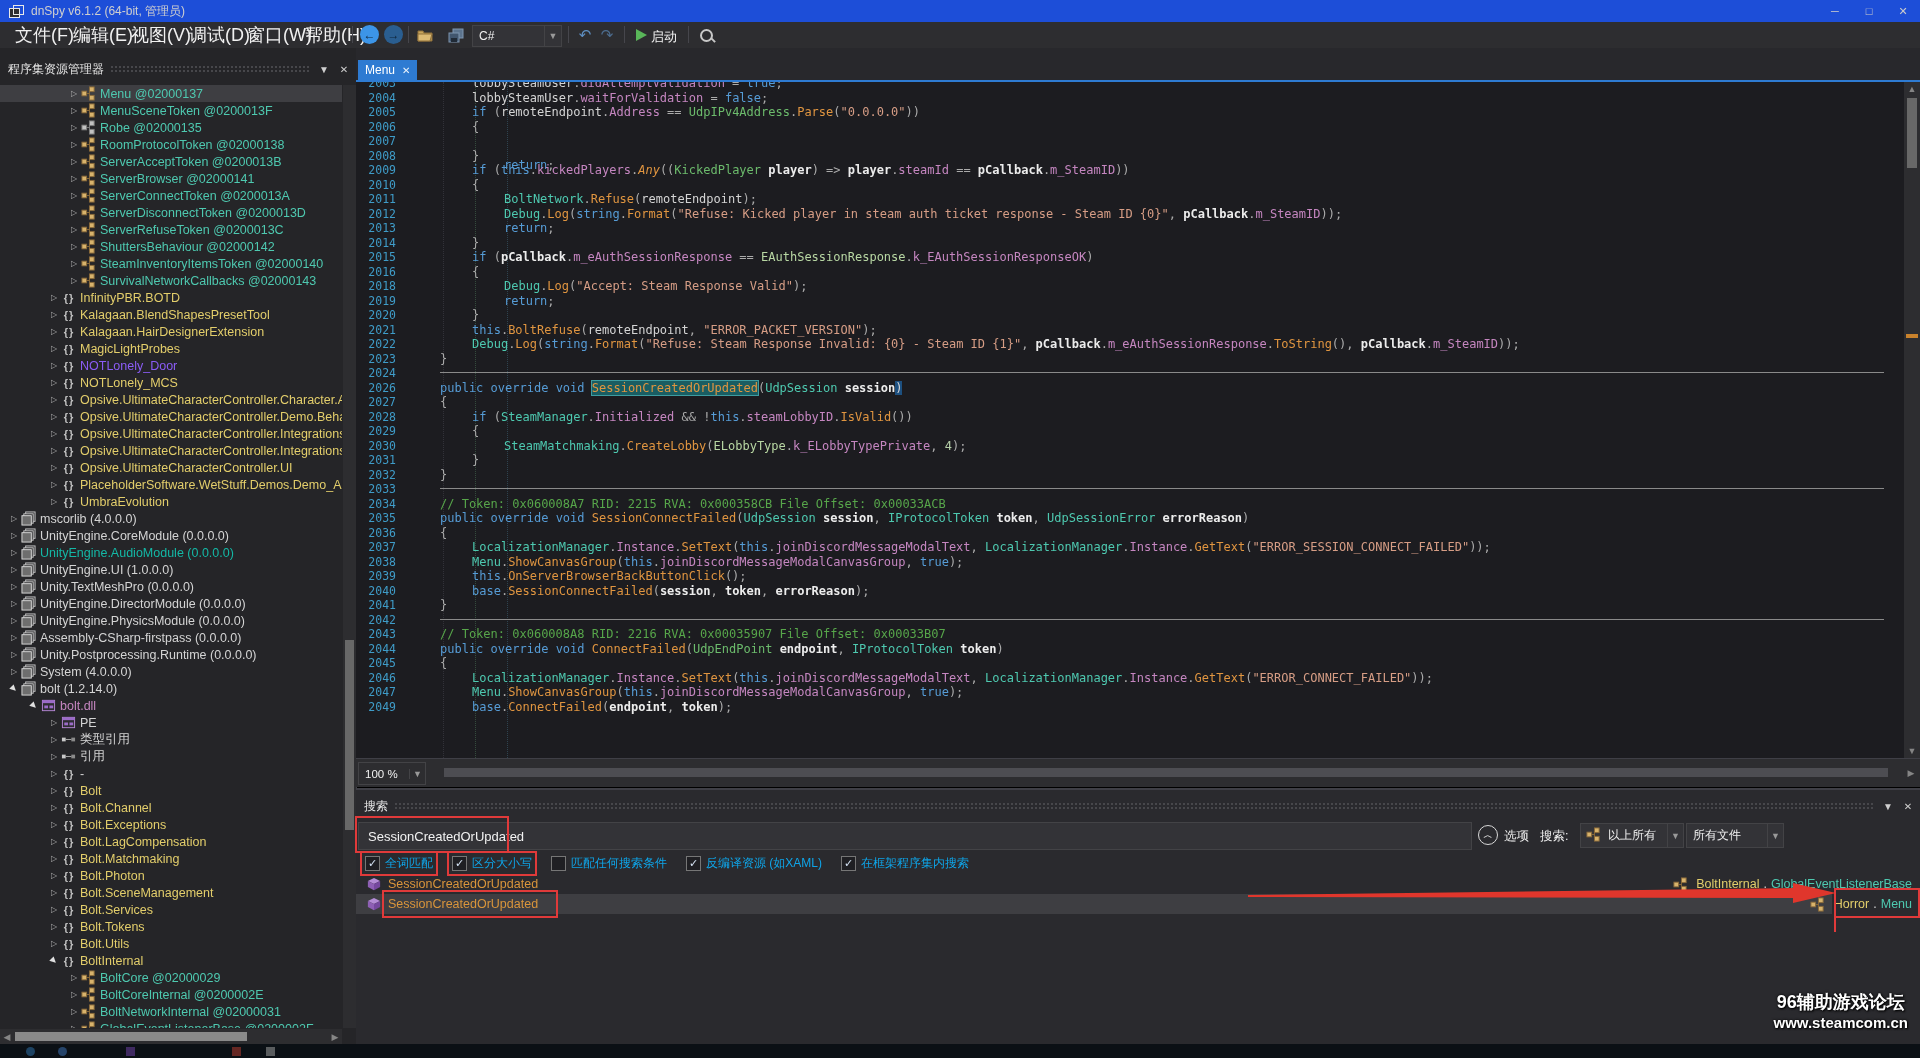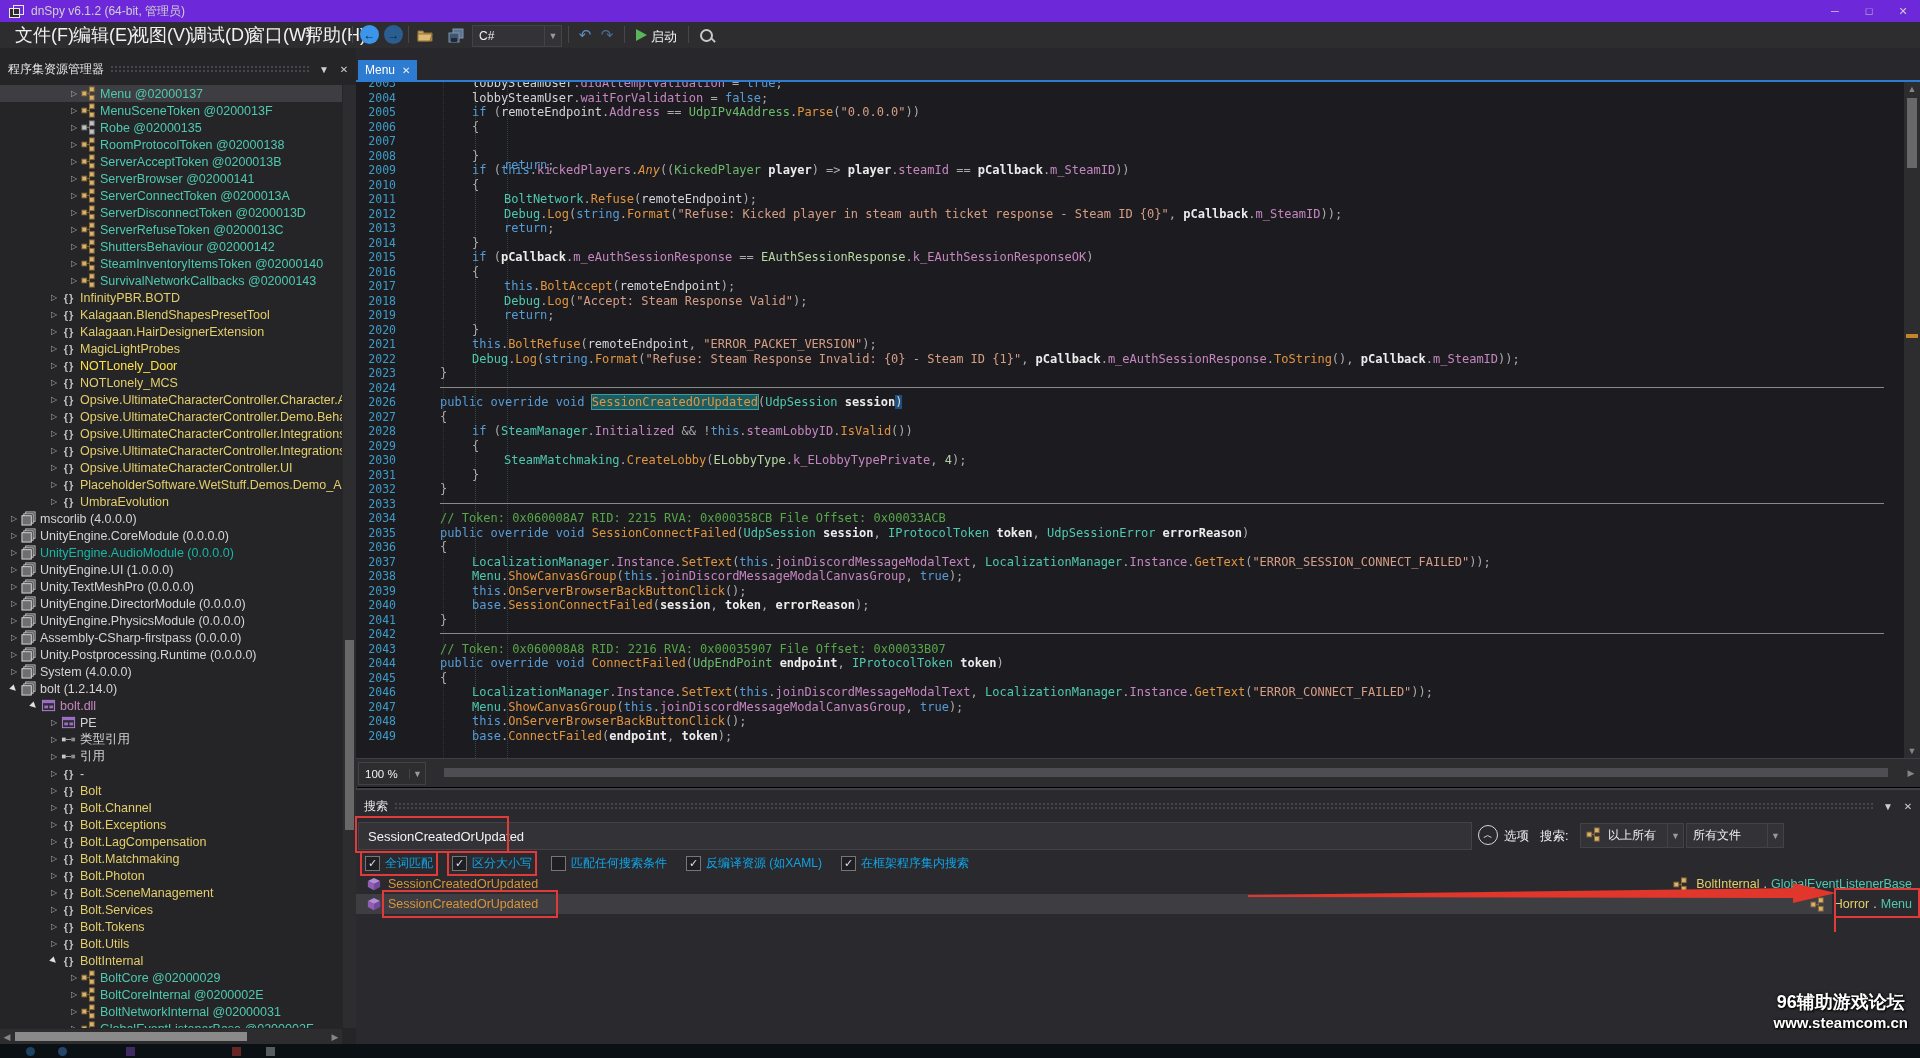--- a/index.html
+++ b/index.html
@@ -2,21 +2,21 @@
 <html><head>
 <meta charset="utf-8">
 <style>
   html,body{margin:0;padding:0;background:#000;}
   body{width:1920px;height:1058px;position:relative;overflow:hidden;
        font-family:"Liberation Sans",sans-serif;color:#D4D4D4;font-size:12px;
        -webkit-font-smoothing:antialiased;}
   .abs{position:absolute;}
 
   
-  #titlebar{left:0;top:0;width:1920px;height:22px;background:#6d28d9;display:flex;align-items:center;}
+  #titlebar{left:0;top:0;width:1920px;height:22px;background:#1d4ed8;display:flex;align-items:center;}
   #titlebar .appicon{width:14px;height:12px;margin:0 8px 0 9px;position:relative;}
   #titlebar .appicon i{position:absolute;border:1px solid #E8E8E8;background:transparent;}
   #titlebar .appicon i.b{left:0;top:3px;width:9px;height:8px;background:#2D2D30;}
   #titlebar .appicon i.a{left:4px;top:0;width:9px;height:8px;}
   #titlebar .title{color:#CFCFCF;font-size:12px;}
   .winbtns{position:absolute;right:0;top:0;height:22px;display:flex;}
   .winbtn{width:34px;height:22px;display:flex;align-items:center;justify-content:center;color:#CCC;font-size:11px;}
 
   
   #menubar{left:0;top:22px;width:1920px;height:26px;background:#2D2D30;border-bottom:1px solid #222226;}
@@ -349,21 +349,21 @@
         <span class="tico">
           <span class="nsico">{&nbsp;}</span>
         </span>
         <span style="color: rgb(227, 206, 107);">MagicLightProbes</span>
       </div>
       <div class="trow" style="padding-left: 48px;">
         <span class="exp">▷</span>
         <span class="tico">
           <span class="nsico">{&nbsp;}</span>
         </span>
-        <span style="color: #fde047;">NOTLonely_Door</span>
+        <span style="color: #8b5cf6;">NOTLonely_Door</span>
       </div>
       <div class="trow" style="padding-left: 48px;">
         <span class="exp">▷</span>
         <span class="tico">
           <span class="nsico">{&nbsp;}</span>
         </span>
         <span style="color: rgb(227, 206, 107);">NOTLonely_MCS</span>
       </div>
       <div class="trow" style="padding-left: 48px;">
         <span class="exp">▷</span>
@@ -744,21 +744,20 @@
       <div class="crow"><span class="ln">2007</span><span class="ct" style="margin-left: 108px; margin-top: 24px;"><span class="tk-k">return</span><span class="tk-o">;</span></span></div>
       <div class="crow"><span class="ln">2008</span><span class="ct" style="margin-left: 76px;"><span class="tk-o">}</span></span></div>
       <div class="crow"><span class="ln">2009</span><span class="ct" style="margin-left: 76px;"><span class="tk-k">if</span><span class="tk-o"> (</span><span class="tk-k">this</span><span class="tk-o">.</span><span class="tk-f">kickedPlayers</span><span class="tk-o">.</span><span class="tk-mi">Any</span><span class="tk-o">((</span><span class="tk-s">KickedPlayer</span><span class="tk-o"> </span><span class="tk-p">player</span><span class="tk-o">) =&gt; </span><span class="tk-p">player</span><span class="tk-o">.</span><span class="tk-f">steamId</span><span class="tk-o"> == </span><span class="tk-p">pCallback</span><span class="tk-o">.</span><span class="tk-f">m_SteamID</span><span class="tk-o">))</span></span></div>
       <div class="crow"><span class="ln">2010</span><span class="ct" style="margin-left: 76px;"><span class="tk-o">{</span></span></div>
       <div class="crow"><span class="ln">2011</span><span class="ct" style="margin-left: 108px;"><span class="tk-t">BoltNetwork</span><span class="tk-o">.</span><span class="tk-m">Refuse</span><span class="tk-o">(</span><span class="tk-l">remoteEndpoint</span><span class="tk-o">);</span></span></div>
       <div class="crow"><span class="ln">2012</span><span class="ct" style="margin-left: 108px;"><span class="tk-t">Debug</span><span class="tk-o">.</span><span class="tk-m">Log</span><span class="tk-o">(</span><span class="tk-k">string</span><span class="tk-o">.</span><span class="tk-m">Format</span><span class="tk-o">(</span><span class="tk-str">"Refuse: Kicked player in steam auth ticket response - Steam ID {0}"</span><span class="tk-o">, </span><span class="tk-p">pCallback</span><span class="tk-o">.</span><span class="tk-f">m_SteamID</span><span class="tk-o">));</span></span></div>
       <div class="crow"><span class="ln">2013</span><span class="ct" style="margin-left: 108px;"><span class="tk-k">return</span><span class="tk-o">;</span></span></div>
       <div class="crow"><span class="ln">2014</span><span class="ct" style="margin-left: 76px;"><span class="tk-o">}</span></span></div>
       <div class="crow"><span class="ln">2015</span><span class="ct" style="margin-left: 76px;"><span class="tk-k">if</span><span class="tk-o"> (</span><span class="tk-p">pCallback</span><span class="tk-o">.</span><span class="tk-f">m_eAuthSessionResponse</span><span class="tk-o"> == </span><span class="tk-e">EAuthSessionResponse</span><span class="tk-o">.</span><span class="tk-f">k_EAuthSessionResponseOK</span><span class="tk-o">)</span></span></div>
       <div class="crow"><span class="ln">2016</span><span class="ct" style="margin-left: 76px;"><span class="tk-o">{</span></span></div>
-      <div class="crow"><span class="ln">2017</span><span class="ct" style="margin-left: 108px;"><span class="tk-k">this</span><span class="tk-o">.</span><span class="tk-m">BoltAccept</span><span class="tk-o">(</span><span class="tk-l">remoteEndpoint</span><span class="tk-o">);</span></span></div>
       <div class="crow"><span class="ln">2018</span><span class="ct" style="margin-left: 108px;"><span class="tk-t">Debug</span><span class="tk-o">.</span><span class="tk-m">Log</span><span class="tk-o">(</span><span class="tk-str">"Accept: Steam Response Valid"</span><span class="tk-o">);</span></span></div>
       <div class="crow"><span class="ln">2019</span><span class="ct" style="margin-left: 108px;"><span class="tk-k">return</span><span class="tk-o">;</span></span></div>
       <div class="crow"><span class="ln">2020</span><span class="ct" style="margin-left: 76px;"><span class="tk-o">}</span></span></div>
       <div class="crow"><span class="ln">2021</span><span class="ct" style="margin-left: 76px;"><span class="tk-k">this</span><span class="tk-o">.</span><span class="tk-m">BoltRefuse</span><span class="tk-o">(</span><span class="tk-l">remoteEndpoint</span><span class="tk-o">, </span><span class="tk-str">"ERROR_PACKET_VERSION"</span><span class="tk-o">);</span></span></div>
       <div class="crow"><span class="ln">2022</span><span class="ct" style="margin-left: 76px;"><span class="tk-t">Debug</span><span class="tk-o">.</span><span class="tk-m">Log</span><span class="tk-o">(</span><span class="tk-k">string</span><span class="tk-o">.</span><span class="tk-m">Format</span><span class="tk-o">(</span><span class="tk-str">"Refuse: Steam Response Invalid: {0} - Steam ID {1}"</span><span class="tk-o">, </span><span class="tk-p">pCallback</span><span class="tk-o">.</span><span class="tk-f">m_eAuthSessionResponse</span><span class="tk-o">.</span><span class="tk-m">ToString</span><span class="tk-o">(), </span><span class="tk-p">pCallback</span><span class="tk-o">.</span><span class="tk-f">m_SteamID</span><span class="tk-o">));</span></span></div>
       <div class="crow"><span class="ln">2023</span><span class="ct" style="margin-left: 44px;"><span class="tk-o">}</span></span></div>
       <div class="crow"><span class="ln">2024</span><div class="csep"></div></div>
       <div class="crow"><span class="ln">2026</span><span class="ct" style="margin-left: 44px;"><span class="tk-k">public</span><span class="tk-o"> </span><span class="tk-k">override</span><span class="tk-o"> </span><span class="tk-k">void</span><span class="tk-o"> </span><span class="tk-hl">SessionCreatedOrUpdated</span><span class="tk-o">(</span><span class="tk-t">UdpSession</span><span class="tk-o"> </span><span class="tk-p">session</span><span class="tk-hp">)</span></span></div>
       <div class="crow"><span class="ln">2027</span><span class="ct" style="margin-left: 44px;"><span class="tk-o">{</span></span></div>
       <div class="crow"><span class="ln">2028</span><span class="ct" style="margin-left: 76px;"><span class="tk-k">if</span><span class="tk-o"> (</span><span class="tk-t">SteamManager</span><span class="tk-o">.</span><span class="tk-f">Initialized</span><span class="tk-o"> &amp;&amp; !</span><span class="tk-k">this</span><span class="tk-o">.</span><span class="tk-f">steamLobbyID</span><span class="tk-o">.</span><span class="tk-m">IsValid</span><span class="tk-o">())</span></span></div>
@@ -774,21 +773,20 @@
       <div class="crow"><span class="ln">2038</span><span class="ct" style="margin-left: 76px;"><span class="tk-t">Menu</span><span class="tk-o">.</span><span class="tk-m">ShowCanvasGroup</span><span class="tk-o">(</span><span class="tk-k">this</span><span class="tk-o">.</span><span class="tk-f">joinDiscordMessageModalCanvasGroup</span><span class="tk-o">, </span><span class="tk-k">true</span><span class="tk-o">);</span></span></div>
       <div class="crow"><span class="ln">2039</span><span class="ct" style="margin-left: 76px;"><span class="tk-k">this</span><span class="tk-o">.</span><span class="tk-m">OnServerBrowserBackButtonClick</span><span class="tk-o">();</span></span></div>
       <div class="crow"><span class="ln">2040</span><span class="ct" style="margin-left: 76px;"><span class="tk-k">base</span><span class="tk-o">.</span><span class="tk-m">SessionConnectFailed</span><span class="tk-o">(</span><span class="tk-p">session</span><span class="tk-o">, </span><span class="tk-p">token</span><span class="tk-o">, </span><span class="tk-p">errorReason</span><span class="tk-o">);</span></span></div>
       <div class="crow"><span class="ln">2041</span><span class="ct" style="margin-left: 44px;"><span class="tk-o">}</span></span></div>
       <div class="crow"><span class="ln">2042</span><div class="csep"></div></div>
       <div class="crow"><span class="ln">2043</span><span class="ct" style="margin-left: 44px;"><span class="tk-c">// Token: 0x060008A8 RID: 2216 RVA: 0x00035907 File Offset: 0x00033B07</span></span></div>
       <div class="crow"><span class="ln">2044</span><span class="ct" style="margin-left: 44px;"><span class="tk-k">public</span><span class="tk-o"> </span><span class="tk-k">override</span><span class="tk-o"> </span><span class="tk-k">void</span><span class="tk-o"> </span><span class="tk-m">ConnectFailed</span><span class="tk-o">(</span><span class="tk-s">UdpEndPoint</span><span class="tk-o"> </span><span class="tk-p">endpoint</span><span class="tk-o">, </span><span class="tk-t">IProtocolToken</span><span class="tk-o"> </span><span class="tk-p">token</span><span class="tk-o">)</span></span></div>
       <div class="crow"><span class="ln">2045</span><span class="ct" style="margin-left: 44px;"><span class="tk-o">{</span></span></div>
       <div class="crow"><span class="ln">2046</span><span class="ct" style="margin-left: 76px;"><span class="tk-t">LocalizationManager</span><span class="tk-o">.</span><span class="tk-f">Instance</span><span class="tk-o">.</span><span class="tk-m">SetText</span><span class="tk-o">(</span><span class="tk-k">this</span><span class="tk-o">.</span><span class="tk-f">joinDiscordMessageModalText</span><span class="tk-o">, </span><span class="tk-t">LocalizationManager</span><span class="tk-o">.</span><span class="tk-f">Instance</span><span class="tk-o">.</span><span class="tk-m">GetText</span><span class="tk-o">(</span><span class="tk-str">"ERROR_CONNECT_FAILED"</span><span class="tk-o">));</span></span></div>
       <div class="crow"><span class="ln">2047</span><span class="ct" style="margin-left: 76px;"><span class="tk-t">Menu</span><span class="tk-o">.</span><span class="tk-m">ShowCanvasGroup</span><span class="tk-o">(</span><span class="tk-k">this</span><span class="tk-o">.</span><span class="tk-f">joinDiscordMessageModalCanvasGroup</span><span class="tk-o">, </span><span class="tk-k">true</span><span class="tk-o">);</span></span></div>
-      <div class="crow"><span class="ln">2048</span><span class="ct" style="margin-left: 76px;"><span class="tk-k">this</span><span class="tk-o">.</span><span class="tk-m">OnServerBrowserBackButtonClick</span><span class="tk-o">();</span></span></div>
       <div class="crow"><span class="ln">2049</span><span class="ct" style="margin-left: 76px;"><span class="tk-k">base</span><span class="tk-o">.</span><span class="tk-m">ConnectFailed</span><span class="tk-o">(</span><span class="tk-p">endpoint</span><span class="tk-o">, </span><span class="tk-p">token</span><span class="tk-o">);</span></span></div>
     </div>
 </div>
 
 <div id="edhscrollrow" class="abs">
   <span id="zoomcombo">
     <span class="val">100 %</span>
     <span class="dd">▼</span>
   </span>
   <span class="scrollarrow" style="position:absolute;left:76px;top:9px">◀</span>

